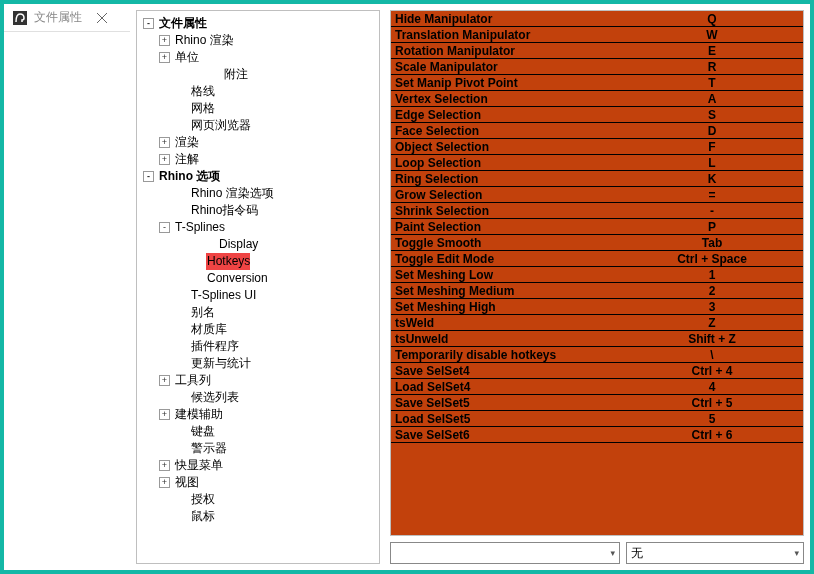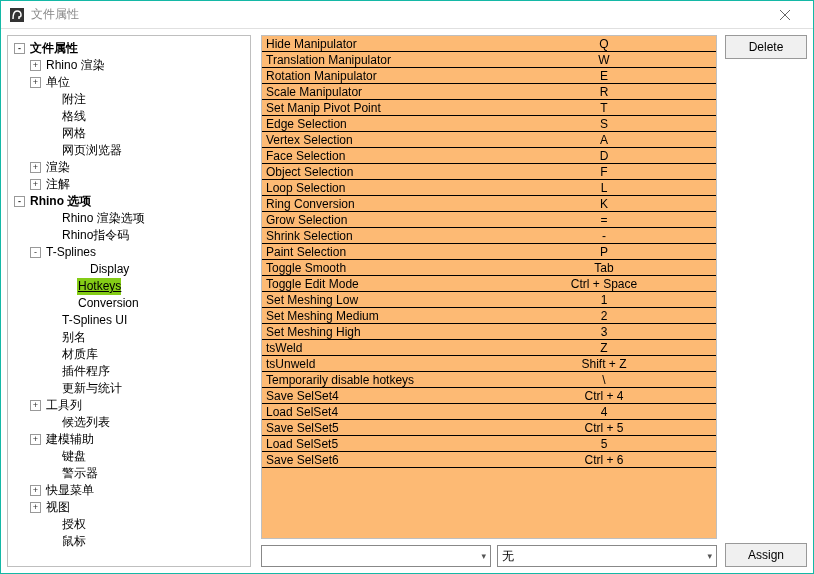--- a/index.html
+++ b/index.html
@@ -6,23 +6,23 @@
   body {
     margin: 0;
     font-family: "Microsoft YaHei", Tahoma, Arial, sans-serif;
     font-size: 12px;
     background: #fff;
     color: #000;
   }
   .window {
     width: 814px;
     height: 574px;
-    border: 1px solid #14b8a6;
-    display: flex;
-    flex-direction: column;
+    border: 4px solid #14b8a6;
+    display: flex;
+    flex-direction: row;
     position: relative;
   }
   .titlebar {
     height: 28px;
     background: #fff;
     border-bottom: 1px solid #e0e0e0;
     display: flex;
     align-items: center;
     padding: 0 8px;
     color: #888;
@@ -74,33 +74,34 @@
     align-items: center;
     justify-content: center;
     margin-right: 4px;
     font-size: 9px;
     line-height: 9px;
     color: #333;
     background: #fff;
   }
   .toggle.empty { border: none; }
   .node-label { padding-left: 1px; }
-  .node-label.sel { background: #84cc16; text-decoration: underline; }
+  .node-label.sel { background: #ef4444; }
   .middle {
     flex: 1;
     display: flex;
     flex-direction: column;
     margin-left: 10px;
     overflow: hidden;
   }
   .hotkey-list {
     border: 1px solid #bfbfbf;
     flex: 1;
     overflow-y: scroll;
-    background: #fdba74;
+    background: #c2410c;
+    font-weight: bold;
   }
   .hotkey-row {
     display: flex;
     line-height: 16px;
     height: 16px;
   }
   .hk-label {
     width: 230px;
     border-bottom: 1px solid #000;
     padding-left: 4px;
@@ -185,21 +186,21 @@
           <span class="node-label">文件属性</span>
         </div>
         <div class="tree-node" style="padding-left: 22px;">
           <span class="toggle">+</span>
           <span class="node-label">Rhino 渲染</span>
         </div>
         <div class="tree-node" style="padding-left: 22px;">
           <span class="toggle">+</span>
           <span class="node-label">单位</span>
         </div>
-        <div class="tree-node" style="padding-left: 38px;">
+        <div class="tree-node" style="padding-left: 38px; gap: 33px;">
           <span class="toggle empty"></span>
           <span class="node-label">附注</span>
         </div>
         <div class="tree-node" style="padding-left: 38px;">
           <span class="toggle empty"></span>
           <span class="node-label">格线</span>
         </div>
         <div class="tree-node" style="padding-left: 38px;">
           <span class="toggle empty"></span>
           <span class="node-label">网格</span>
@@ -318,41 +319,41 @@
           </div>
           <div class="hotkey-row">
             <div class="hk-label">Scale Manipulator</div>
             <div class="hk-value">R</div>
           </div>
           <div class="hotkey-row">
             <div class="hk-label">Set Manip Pivot Point</div>
             <div class="hk-value">T</div>
           </div>
           <div class="hotkey-row">
+            <div class="hk-label">Vertex Selection</div>
+            <div class="hk-value">A</div>
+          </div>
+          <div class="hotkey-row">
             <div class="hk-label">Edge Selection</div>
             <div class="hk-value">S</div>
           </div>
           <div class="hotkey-row">
-            <div class="hk-label">Vertex Selection</div>
-            <div class="hk-value">A</div>
-          </div>
-          <div class="hotkey-row">
             <div class="hk-label">Face Selection</div>
             <div class="hk-value">D</div>
           </div>
           <div class="hotkey-row">
             <div class="hk-label">Object Selection</div>
             <div class="hk-value">F</div>
           </div>
           <div class="hotkey-row">
             <div class="hk-label">Loop Selection</div>
             <div class="hk-value">L</div>
           </div>
           <div class="hotkey-row">
-            <div class="hk-label">Ring Conversion</div>
+            <div class="hk-label">Ring Selection</div>
             <div class="hk-value">K</div>
           </div>
           <div class="hotkey-row">
             <div class="hk-label">Grow Selection</div>
             <div class="hk-value">=</div>
           </div>
           <div class="hotkey-row">
             <div class="hk-label">Shrink Selection</div>
             <div class="hk-value">-</div>
           </div>
@@ -418,19 +419,15 @@
           <span></span>
           <span class="arrow">▾</span>
         </div>
         <div class="combo c2">
           <span>无</span>
           <span class="arrow">▾</span>
         </div>
       </div>
     </div>
 
-    <div class="right-pane">
-      <div class="btn">Delete</div>
-      <div class="btn assign">Assign</div>
-    </div>
 
   </div>
 </div>
 
 </body></html>

